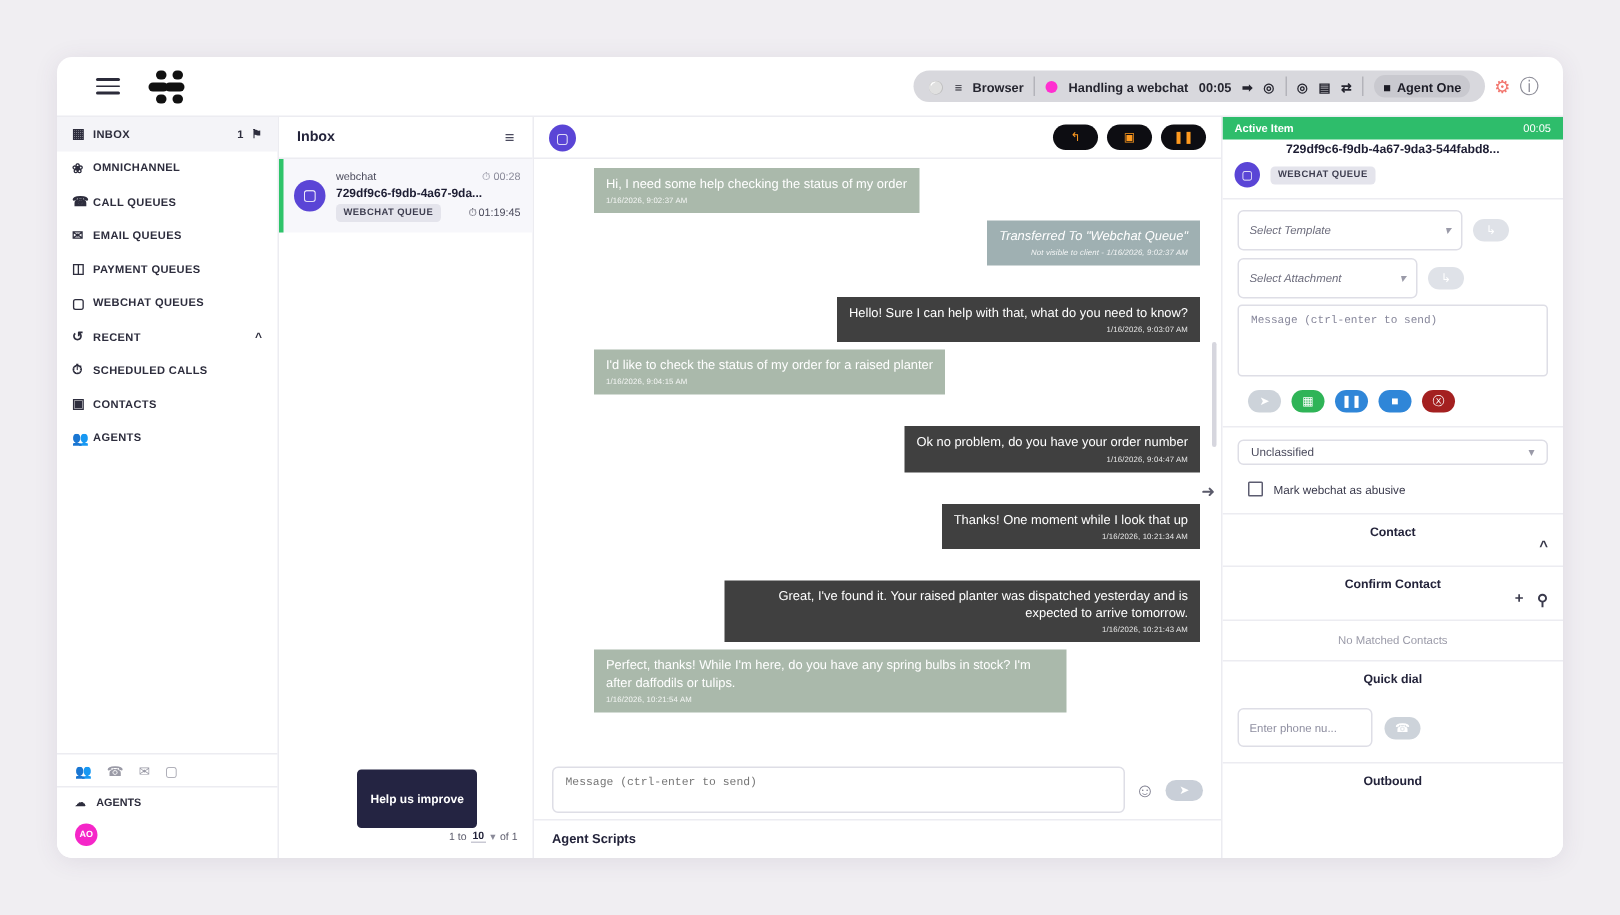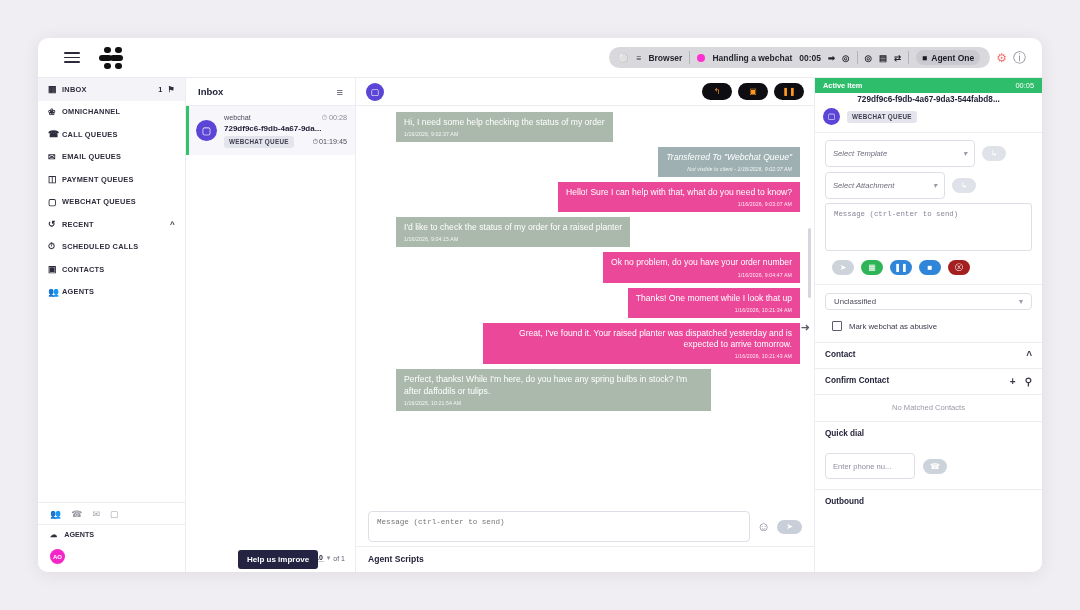--- a/index.html
+++ b/index.html
@@ -163,21 +163,21 @@
   .row.in { justify-content: flex-start; margin-left: 36px; }
   .row.out { justify-content: flex-end; }
   .bub {
     max-width: 72%;
     padding: 5px 8px 4px;
     color: #fff;
     font-size: 8.6px;
     line-height: 1.35;
   }
   .bub.in { background: #aab9ab; }
-  .bub.out { background: #ec4899; text-align: right; }
+  .bub.out { background: #404040; text-align: right; margin-top: 16px; }
   .bub.sys { background: #9fb0b2; text-align: right; font-style: italic; }
   .bub .ts { font-size: 5.2px; opacity: .88; margin-top: 2.5px; letter-spacing: .1px; }
 
   .composer { flex: 0 0 auto; padding: 6px 12px 4px; display: flex; align-items: center; gap: 7px; }
   .composer textarea {
     flex: 1; height: 31px; resize: none;
     border: 1px solid #dedee6; border-radius: 4px;
     font-family: "Liberation Mono", monospace; font-size: 7.6px; color: #7a7a88;
     padding: 6px 8px; outline: none; background: #fff;
   }
@@ -246,40 +246,40 @@
   .unclass {
     margin: 8px 10px 0; height: 17px;
     border: 1px solid #dedee6; border-radius: 4px;
     display: flex; align-items: center; padding: 0 8px;
     font-size: 7.8px; color: #4c4c5e; cursor: pointer;
   }
   .unclass .cv { margin-left: auto; color: #9a9aa8; font-size: 8px; }
   .abusive { display: flex; align-items: center; gap: 7px; padding: 11px 10px 11px 17px; font-size: 7.8px; color: #3a3a4c; }
   .cb { width: 10px; height: 10px; border: 1.3px solid #5c5c70; border-radius: 1px; cursor: pointer; }
   .rsec {
-    display: flex; align-items: flex-start;
+    display: flex; align-items: center;
     padding: 7px 10px; border-top: 1px solid #ececf1;
-    font-size: 8.2px; font-weight: 700; color: #23233a;
+    font-size: 8.2px; font-weight: 700; color: #23233a; flex-direction: column;
   }
   .rsec .right-ic { margin-left: auto; display: flex; gap: 9px; color: #3a3a4c; font-size: 10px; }
   .nomatch { text-align: center; font-size: 7.6px; color: #9a9aa8; padding: 8px 0 9px; border-top: 1px solid #ececf1; }
   .qd-row { display: flex; align-items: center; gap: 8px; padding: 8px 10px 10px 10px; }
   .qd-input {
     width: 90px; height: 17px; border: 1px solid #dedee6; border-radius: 4px;
     display: flex; align-items: center; padding: 12px 7px;
     font-size: 7.6px; color: #8e8ea0; background: #fff;
   }
   .qd-btn { width: 24px; height: 15px; border-radius: 8px; background: #cdd3da; color: #fff; display: flex; align-items: center; justify-content: center; font-size: 8px; cursor: pointer; }
 
   
   .toast {
-    position: absolute; left: 200px; bottom: 3px;
+    position: absolute; left: 200px; bottom: 20px;
     background: #242442; color: #fff;
     font-size: 8px; font-weight: 600;
-    padding: 5px 9px; border-radius: 3px;
+    padding: 15px 9px; border-radius: 3px;
     z-index: 20;
   }
 </style>
 </head>
 <body>
 
 <div id="app">
 
   <div class="topbar">
     <div class="hamburger">

